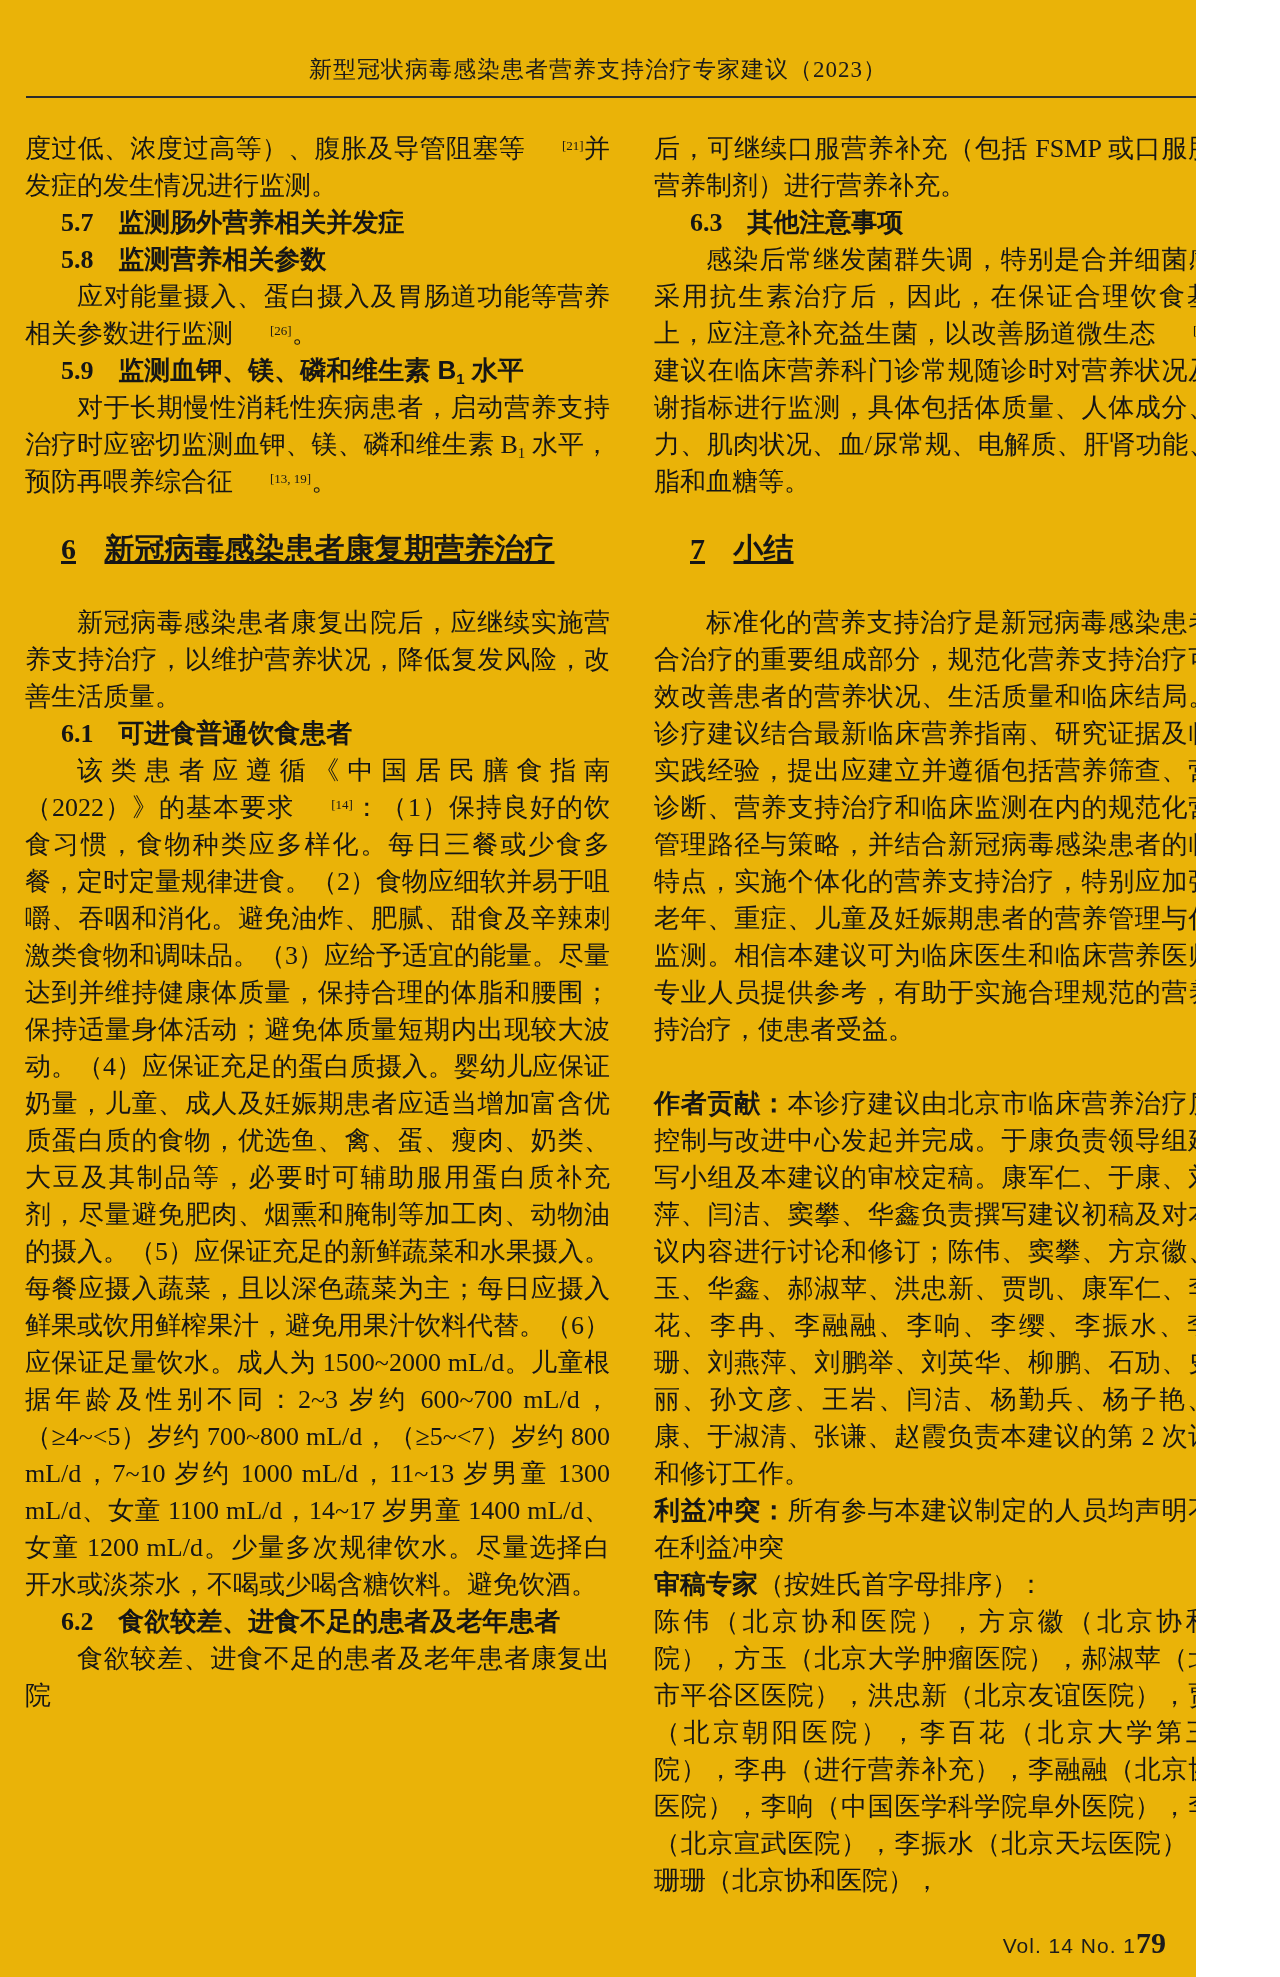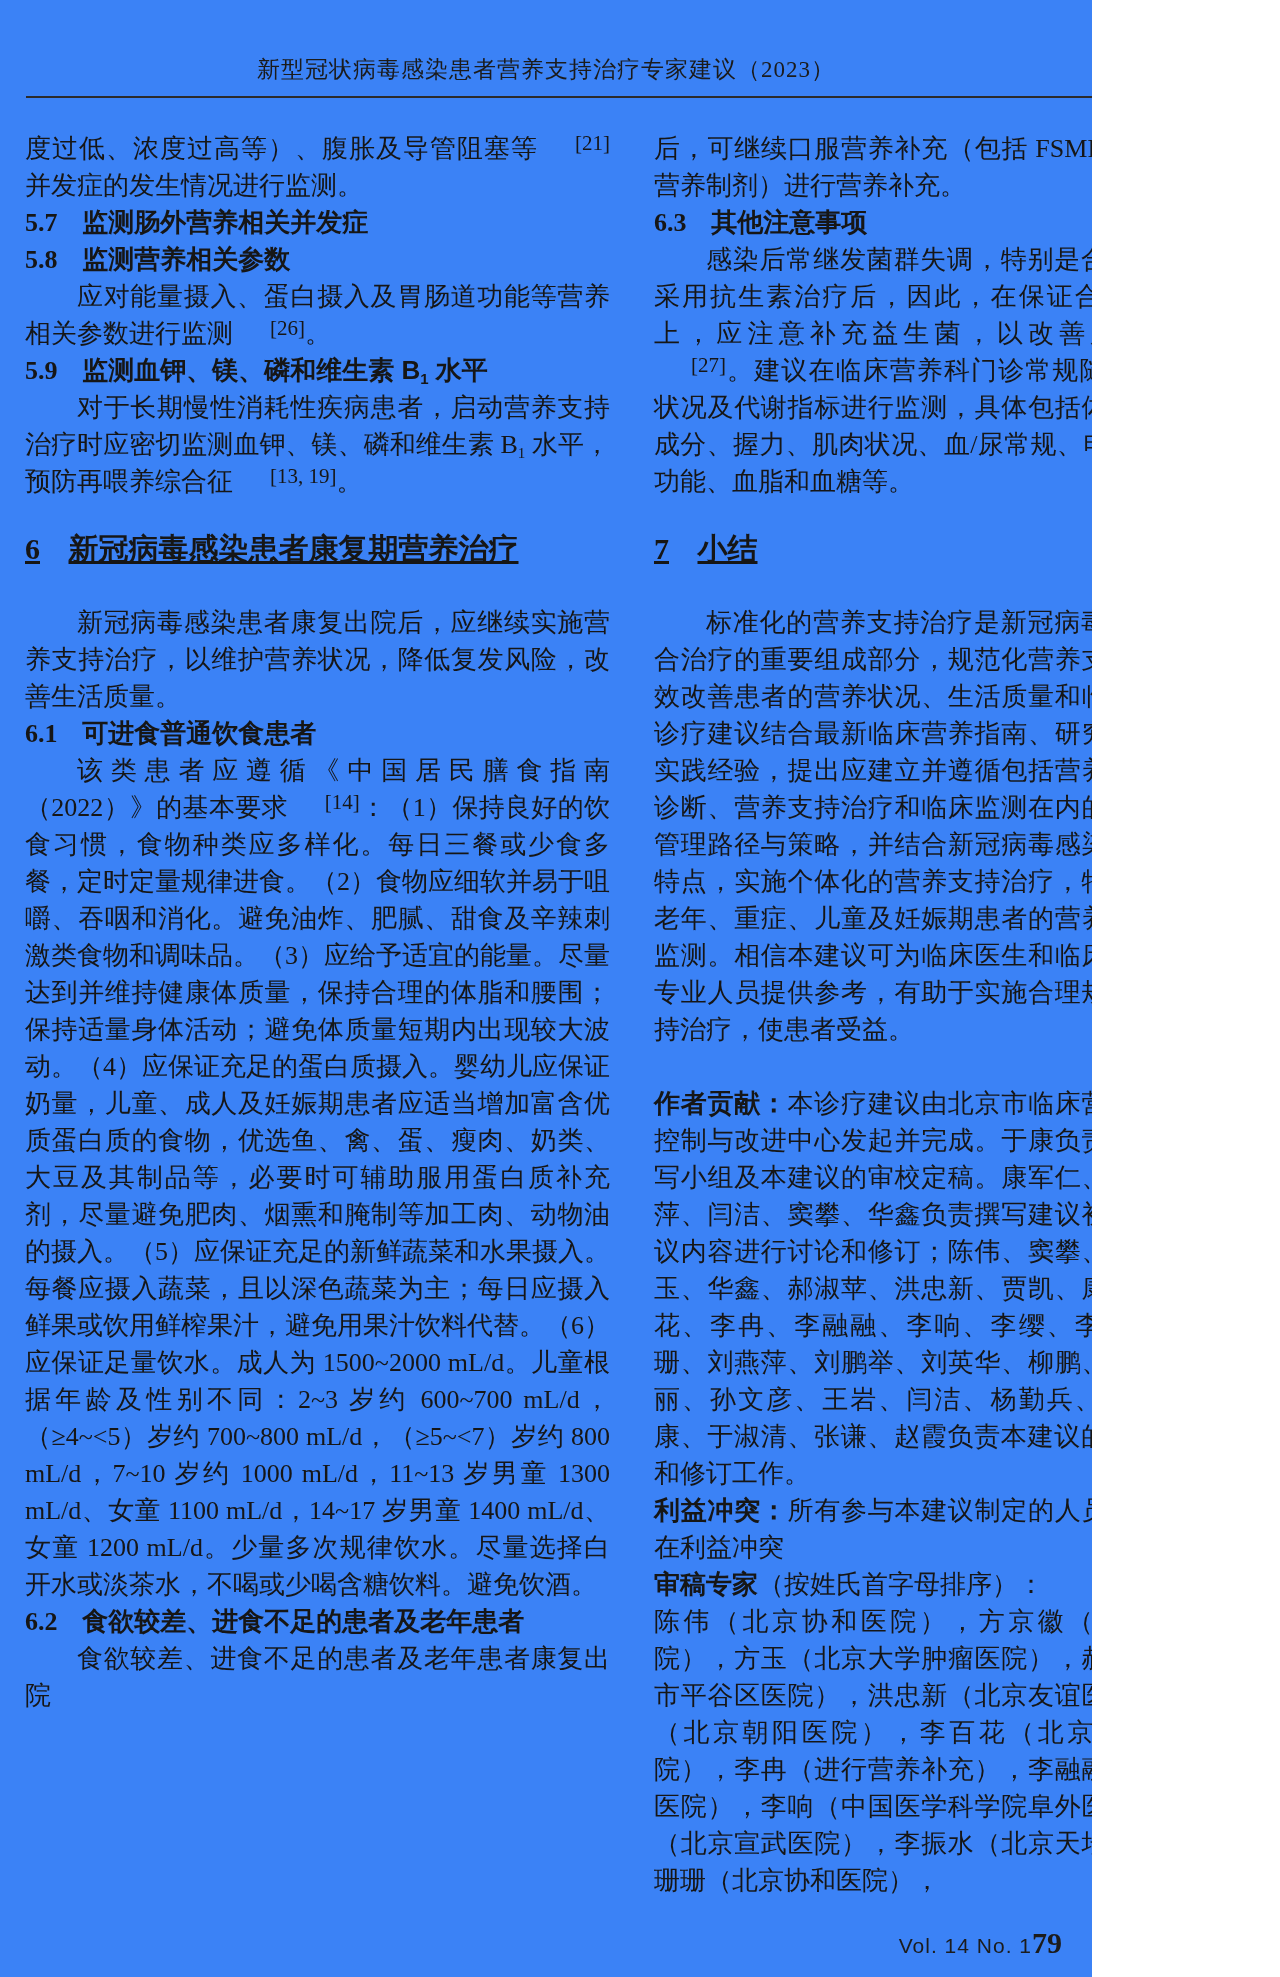--- a/index.html
+++ b/index.html
@@ -1,39 +1,39 @@
 <!DOCTYPE html>
 <html><head>
 <meta charset="utf-8">
 <style>
   html,body{margin:0;padding:0;background:#ffffff;}
   .page{
-    position:relative;width:1092px;height:1977px;background:#3b82f6;
+    position:relative;width:1196px;height:1977px;background:#eab308;
     font-family:"Liberation Serif","DejaVu Serif",serif;color:#161616;overflow:hidden;
   }
   .running-title{
     position:absolute;top:54px;left:0;width:100%;text-align:center;
     font-size:23px;letter-spacing:1px;color:#1b1b1b;
   }
   .header-rule{
     position:absolute;top:96px;left:26px;width:1228px;height:2px;background:#2b2b2b;
   }
   .col{
     position:absolute;top:130px;font-size:26px;line-height:37px;
     text-align:justify;text-justify:inter-ideograph;
   }
   .col-left{left:25px;width:585px;}
   .col-right{left:654px;width:587px;}
   .col p{margin:0;}
   .indent{text-indent:2em;}
   h2,h3{font-family:"Liberation Sans","DejaVu Sans",sans-serif;text-align:left;}
   h3{font-size:26px;line-height:37px;font-weight:700;margin:0;}
   h2{font-size:30px;line-height:42px;font-weight:700;margin:28px 0 34px;text-decoration:underline;}
-  h2 .num,h3 .num{font-family:"Liberation Serif","DejaVu Serif",serif;font-weight:700;margin-right:0.95em;}
-  sup{font-size:21px;line-height:0;vertical-align:7px;padding-left:37px;}
+  h2 .num,h3 .num{font-family:"Liberation Serif","DejaVu Serif",serif;font-weight:700;margin-right:0.95em;margin-left:36px;}
+  sup{font-size:13px;line-height:0;vertical-align:7px;padding-left:37px;}
   sub{font-size:15px;line-height:0;vertical-align:-5px;}
   .b{font-family:"Liberation Sans","DejaVu Sans",sans-serif;font-weight:700;}
   .mt{margin-top:37px !important;}
   .footer{
     position:absolute;top:1926px;right:30px;display:flex;align-items:baseline;
     font-family:"Liberation Sans","DejaVu Sans",sans-serif;font-size:21px;color:#1c1c1c;letter-spacing:1px;
   }
   .page-no{font-weight:700;font-size:30px;font-family:"Liberation Serif","DejaVu Serif",serif;letter-spacing:0;}
 </style>
 </head>

